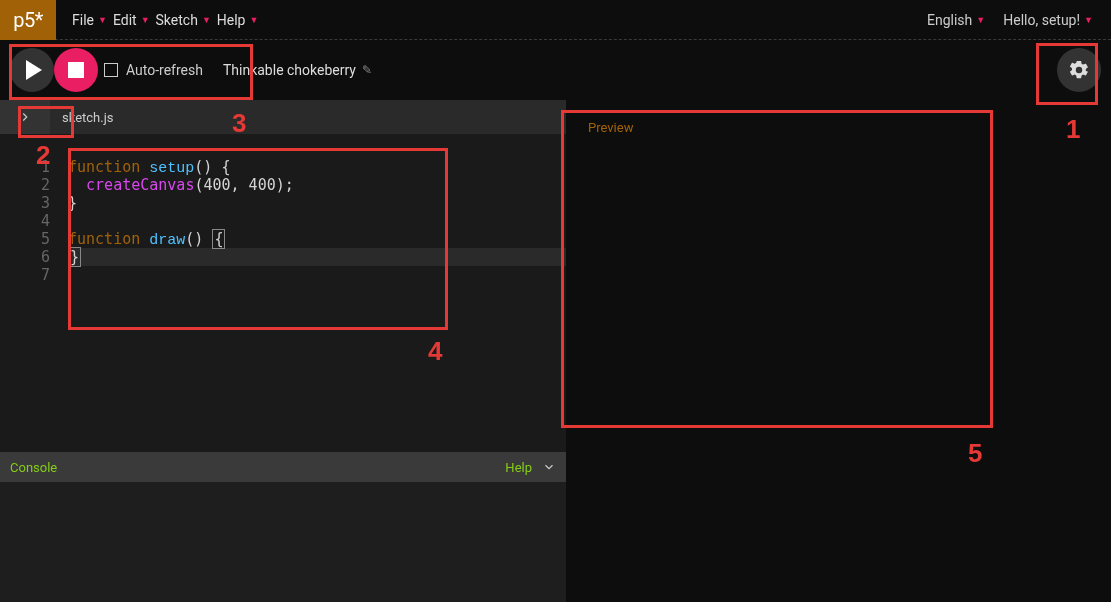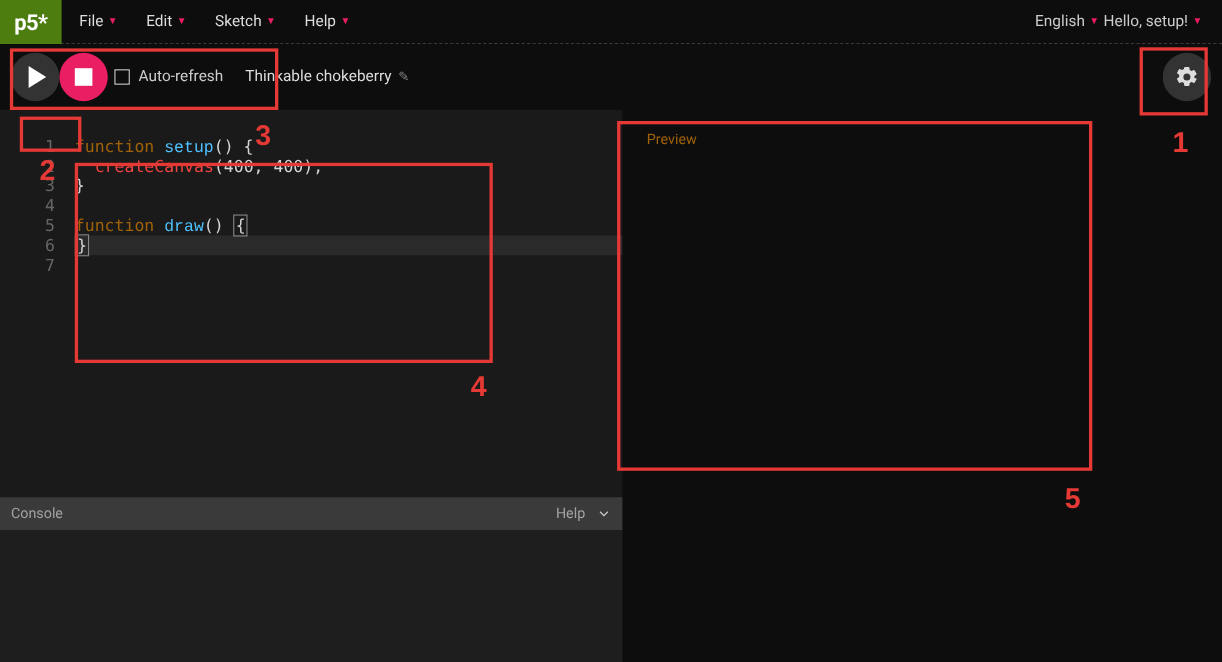--- a/index.html
+++ b/index.html
@@ -16,41 +16,41 @@
     display: flex;
     align-items: center;
     height: 40px;
     background: #0d0d0d;
     border-bottom: 1px dashed #3a3a3a;
     padding: 0 8px 0 0;
   }
   .logo {
     width: 56px;
     height: 40px;
-    background: #4d7c0f;
+    background: #a16207;
     color: #fff;
-    font-weight: 700;
+    font-weight: 400;
     font-size: 20px;
     display: flex;
     align-items: center;
     justify-content: center;
     letter-spacing: -0.5px;
   }
   .menu {
     display: flex;
     align-items: center;
-    gap: 26px;
+    gap: 6px;
     margin-left: 16px;
     font-size: 14px;
     color: #ddd;
   }
   .menu-item { display: flex; align-items: center; gap: 4px; cursor: pointer; }
   .tri { font-size: 9px; color: #e91e63; }
   .spacer { flex: 1; }
-  .right-menu { display: flex; align-items: center; gap: 4px; font-size: 14px; margin-right: 10px; }
+  .right-menu { display: flex; align-items: center; gap: 18px; font-size: 14px; margin-right: 10px; }
 
   .toolbar {
     display: flex;
     align-items: center;
     height: 60px;
     padding: 0 10px;
     text-align: right;
   }
   .play-btn, .stop-btn, .gear-btn {
     width: 44px; height: 44px; border-radius: 50%;
@@ -118,32 +118,32 @@
   }
   .gutter div { height: 18px; }
   .code {
     flex: 1;
     padding-left: 10px;
     position: relative;
   }
   .code .line { height: 18px; white-space: pre; }
   .kw { color: #a16207; }
   .fn { color: #4fc1ff; font-family: Liberation Mono, monospace; }
-  .fn2 { color: #ef4444; }
+  .fn2 { color: #d946ef; }
   .punc { color: #d4d4d4; }
   .line.active { background: #2a2a2a; }
   .bracket-box { border:1px solid #888; padding:0 1px; }
 
   .console-header {
     height: 30px;
     background: #3a3a3a;
     display: flex; align-items: center;
     padding: 0 10px;
     font-size: 13px;
-    color: #a3a3a3;
+    color: #84cc16;
   }
   .console-header .spacer { flex:1; }
   .console-body {
     height: 120px;
     background: #1e1e1e;
   }
 
   .right-pane {
     flex: 1;
     background: #0d0d0d;
@@ -228,20 +228,28 @@
   </div>
   <div class="gear-btn">
     <svg width="22" height="22" viewBox="0 0 24 24" class="gear-svg">
       <path d="M19.4 13a7.5 7.5 0 0 0 .1-1 7.5 7.5 0 0 0-.1-1l2.1-1.6a.5.5 0 0 0 .1-.6l-2-3.5a.5.5 0 0 0-.6-.2l-2.5 1a7.3 7.3 0 0 0-1.7-1l-.4-2.6a.5.5 0 0 0-.5-.4h-4a.5.5 0 0 0-.5.4L9 4.1a7.3 7.3 0 0 0-1.7 1l-2.5-1a.5.5 0 0 0-.6.2l-2 3.5a.5.5 0 0 0 .1.6L4.4 10a7.5 7.5 0 0 0-.1 1 7.5 7.5 0 0 0 .1 1l-2.1 1.6a.5.5 0 0 0-.1.6l2 3.5a.5.5 0 0 0 .6.2l2.5-1a7.3 7.3 0 0 0 1.7 1l.4 2.6a.5.5 0 0 0 .5.4h4a.5.5 0 0 0 .5-.4l.4-2.6a7.3 7.3 0 0 0 1.7-1l2.5 1a.5.5 0 0 0 .6-.2l2-3.5a.5.5 0 0 0-.1-.6Zm-7.4 2.5A3.5 3.5 0 1 1 15.5 12 3.5 3.5 0 0 1 12 15.5Z"></path>
     </svg>
   </div>
 </div>
 
 <div class="main">
   <div class="left-pane">
+    <div class="file-header">
+      <div class="expand-btn">
+        <svg width="14" height="14" viewBox="0 0 24 24" class="chev-svg">
+          <polyline points="9 18 15 12 9 6"></polyline>
+        </svg>
+      </div>
+      <div class="file-tab">sketch.js</div>
+    </div>
 
     <div class="editor">
       <div class="gutter">
         <div>1</div>
         <div>2</div>
         <div>3</div>
         <div>4</div>
         <div>5</div>
         <div>6</div>
         <div>7</div>

